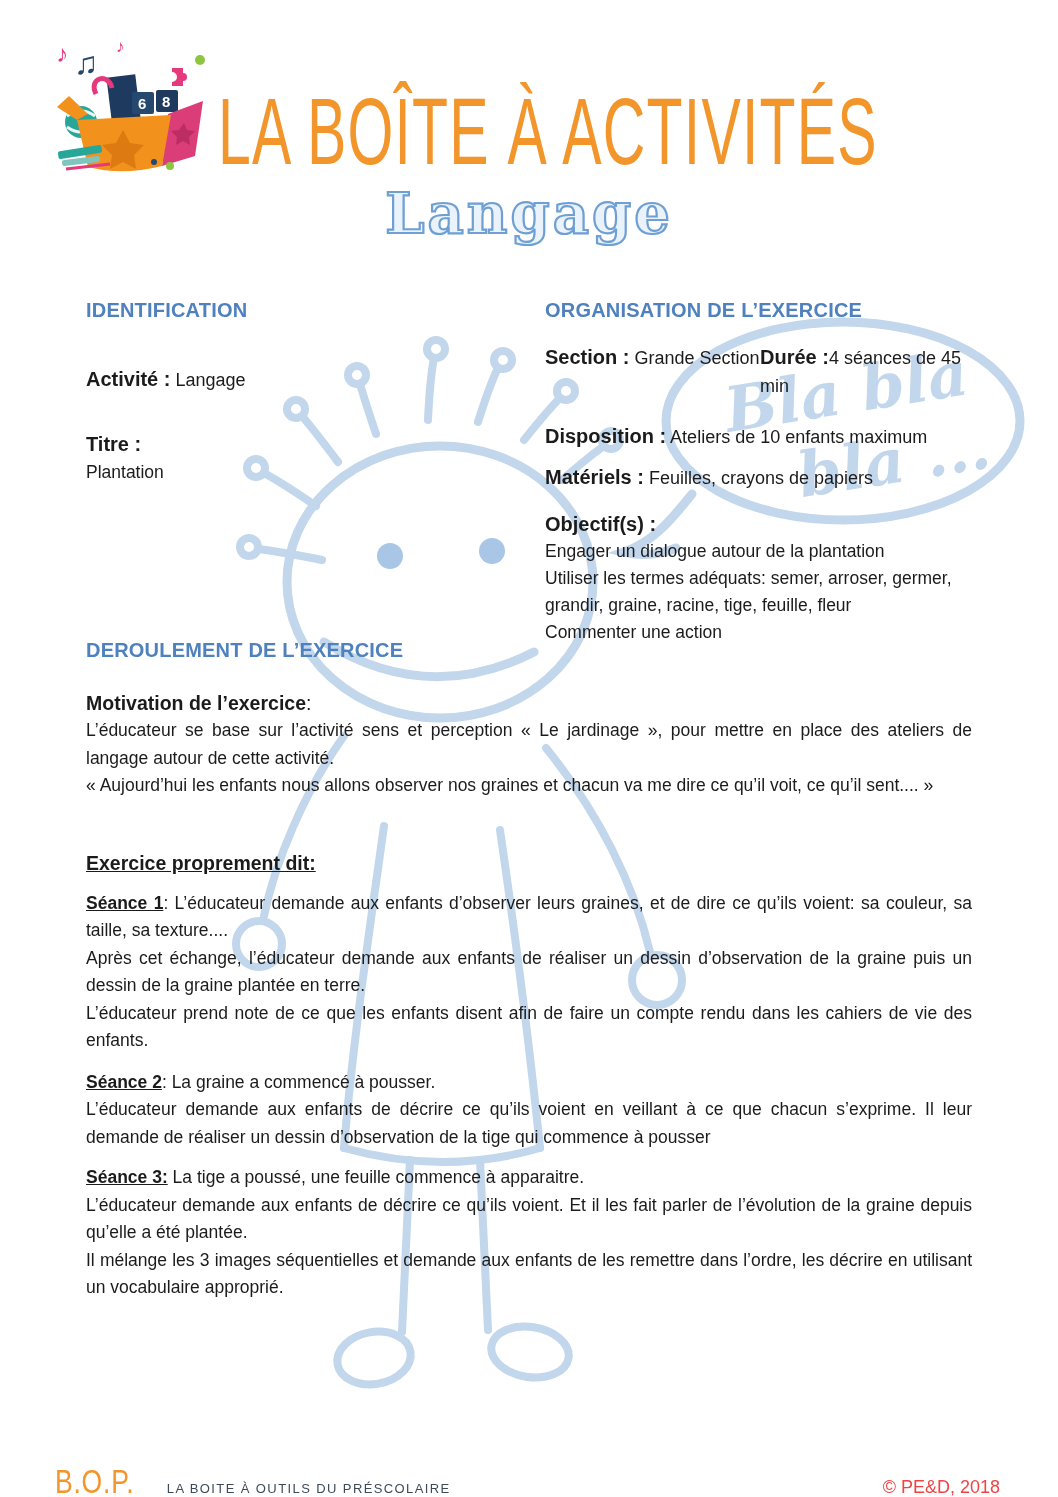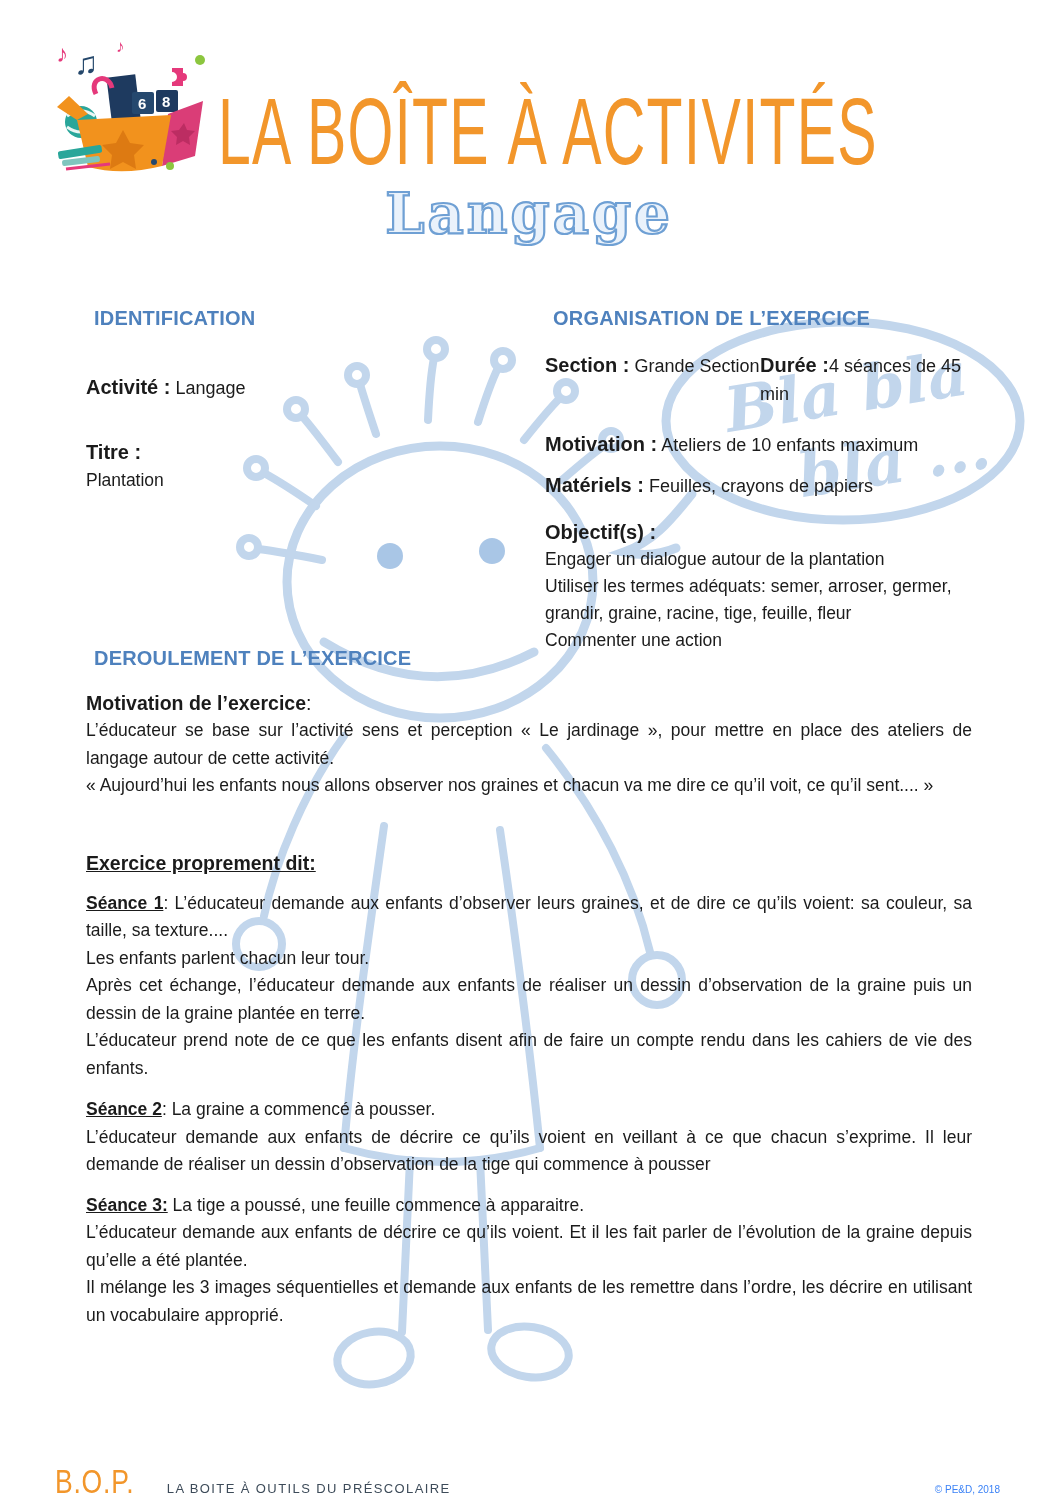--- a/index.html
+++ b/index.html
@@ -46,21 +46,21 @@
     color:var(--subtitle-fill);
     -webkit-text-stroke:2.2px var(--subtitle-blue);
   }
 
   
   .columns{
     position:absolute;left:86px;top:298px;width:886px;
     display:grid;grid-template-columns:459px 427px;z-index:1;
   }
   h2{
-    margin:8px;font-size:20px;line-height:25px;font-weight:bold;
+    margin:0;font-size:20px;line-height:25px;font-weight:bold;
     color:var(--heading-blue);letter-spacing:0.2px;
   }
   .label-line{margin:0;font-size:18px;line-height:28px;}
   .label-line b{font-size:20px;}
   .value-line{margin:0;font-size:17.5px;line-height:27px;}
   .mt-activite{margin-top:42px;}
   .mt-titre{margin-top:36px;}
   .mt-deroulement{margin-top:152px;}
   .org-row{display:grid;grid-template-columns:215px 1fr;margin-top:20px;}
   .mt-disp{margin-top:22px;}
@@ -83,21 +83,21 @@
     display:flex;align-items:baseline;
   }
   .brand{
     display:inline-block;font-size:34px;color:var(--accent-orange);
     transform:scaleX(0.78);transform-origin:left bottom;letter-spacing:1px;
   }
   .tagline{
     margin-left:10px;font-size:13px;letter-spacing:1.4px;
     color:var(--footer-gray);
   }
-  .copyright{margin-left:auto;font-size:10px;color:#3b82f6;}
+  .copyright{margin-left:auto;font-size:18px;color:#ef4444;}
 </style>
 </head>
 <body>
 
 <svg class="layer watermark" viewBox="0 0 1058 1497" aria-hidden="true">
   <g>
     <path class="wm-thin" d="M322,560 Q282,552 258,549"></path>
       <circle class="wm-thin" cx="249" cy="547" r="9"></circle>
     <path class="wm-thin" d="M316,506 Q284,484 264,473"></path>
       <circle class="wm-thin" cx="256" cy="468" r="9"></circle>
@@ -195,39 +195,38 @@
       <p class="value-line">Plantation</p>
       <h2 class="mt-deroulement">DEROULEMENT DE L’EXERCICE</h2>
     </div>
 
     <div class="col-right">
       <h2>ORGANISATION DE L’EXERCICE</h2>
       <div class="org-row">
         <p class="label-line"><b>Section :</b><span> Grande Section</span></p>
         <p class="label-line"><b>Durée :</b><span>4 séances de 45 min</span></p>
       </div>
-      <p class="label-line mt-disp"><b>Motivation :</b><span> Ateliers de 10 enfants maximum</span></p>
+      <p class="label-line mt-disp"><b>Disposition :</b><span> Ateliers de 10 enfants maximum</span></p>
       <p class="label-line mt-mat"><b>Matériels :</b><span> Feuilles, crayons de papiers</span></p>
       <p class="obj-heading">Objectif(s) :</p>
       <p class="value-line">Engager un dialogue autour de la plantation</p>
       <p class="value-line">Utiliser les termes adéquats: semer, arroser, germer, grandir, graine, racine, tige, feuille, fleur</p>
       <p class="value-line">Commenter une action</p>
     </div>
   </div>
 
   <div class="main-text">
     <p class="sub-heading"><b>Motivation de l’exercice</b><span class="colon">:</span></p>
     <p class="para">L’éducateur se base sur l’activité sens et perception « Le jardinage », pour mettre en place des ateliers de langage autour de cette activité.</p>
     <p class="para">« Aujourd’hui les enfants nous allons observer nos graines et chacun va me dire ce qu’il voit, ce qu’il sent.... »</p>
 
     <p class="sub-heading mt-exercice"><b>Exercice proprement dit:</b></p>
 
     <div class="seance">
       <p class="para"><span class="seance-label">Séance 1</span><span>: </span><span>L’éducateur demande aux enfants d’observer leurs graines, et de dire ce qu’ils voient: sa couleur, sa taille, sa texture....</span></p>
-      <p class="para">Les enfants parlent chacun leur tour.</p>
       <p class="para">Après cet échange, l’éducateur demande aux enfants de réaliser un dessin d’observation de la graine puis un dessin de la graine plantée en terre.</p>
       <p class="para">L’éducateur prend note de ce que les enfants disent afin de faire un compte rendu dans les cahiers de vie des enfants.</p>
     </div>
 
     <div class="seance seance-2">
       <p class="para"><span class="seance-label">Séance 2</span><span>: </span><span>La graine a commencé à pousser.</span></p>
       <p class="para">L’éducateur demande aux enfants de décrire ce qu’ils voient en veillant à ce que chacun s’exprime. Il leur demande de réaliser un dessin d’observation de la tige qui commence à pousser</p>
     </div>
 
     <div class="seance">

